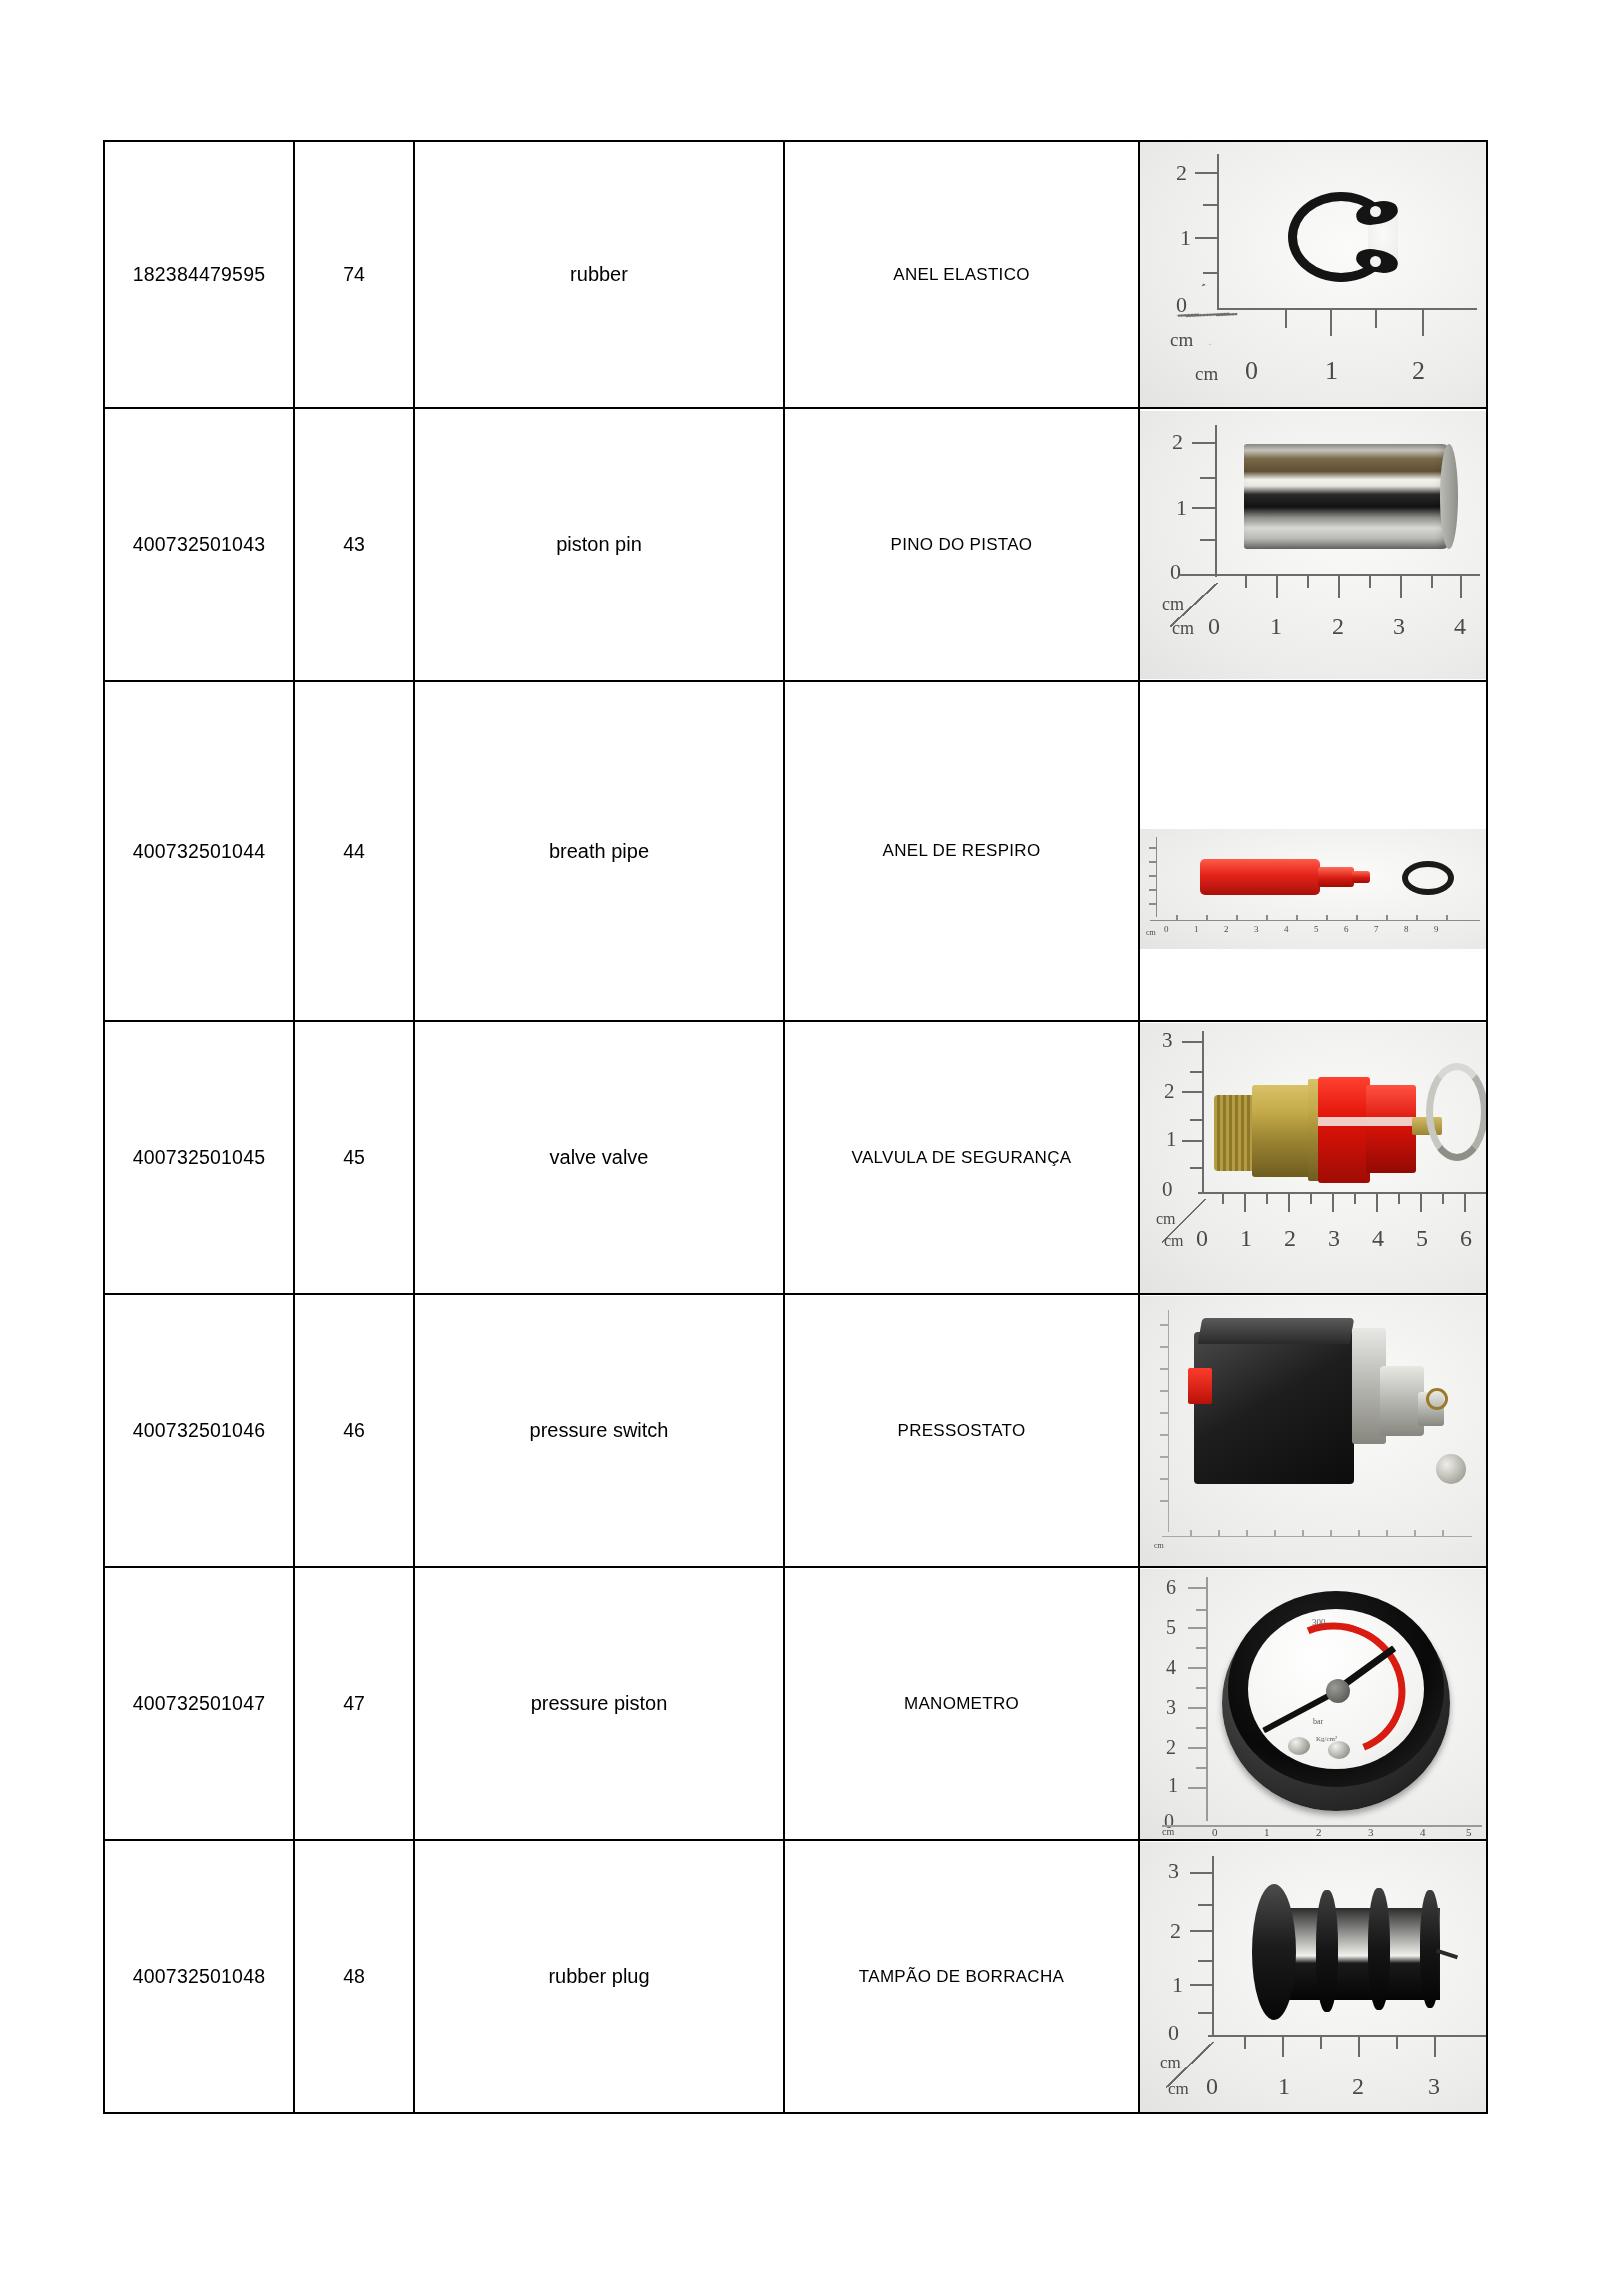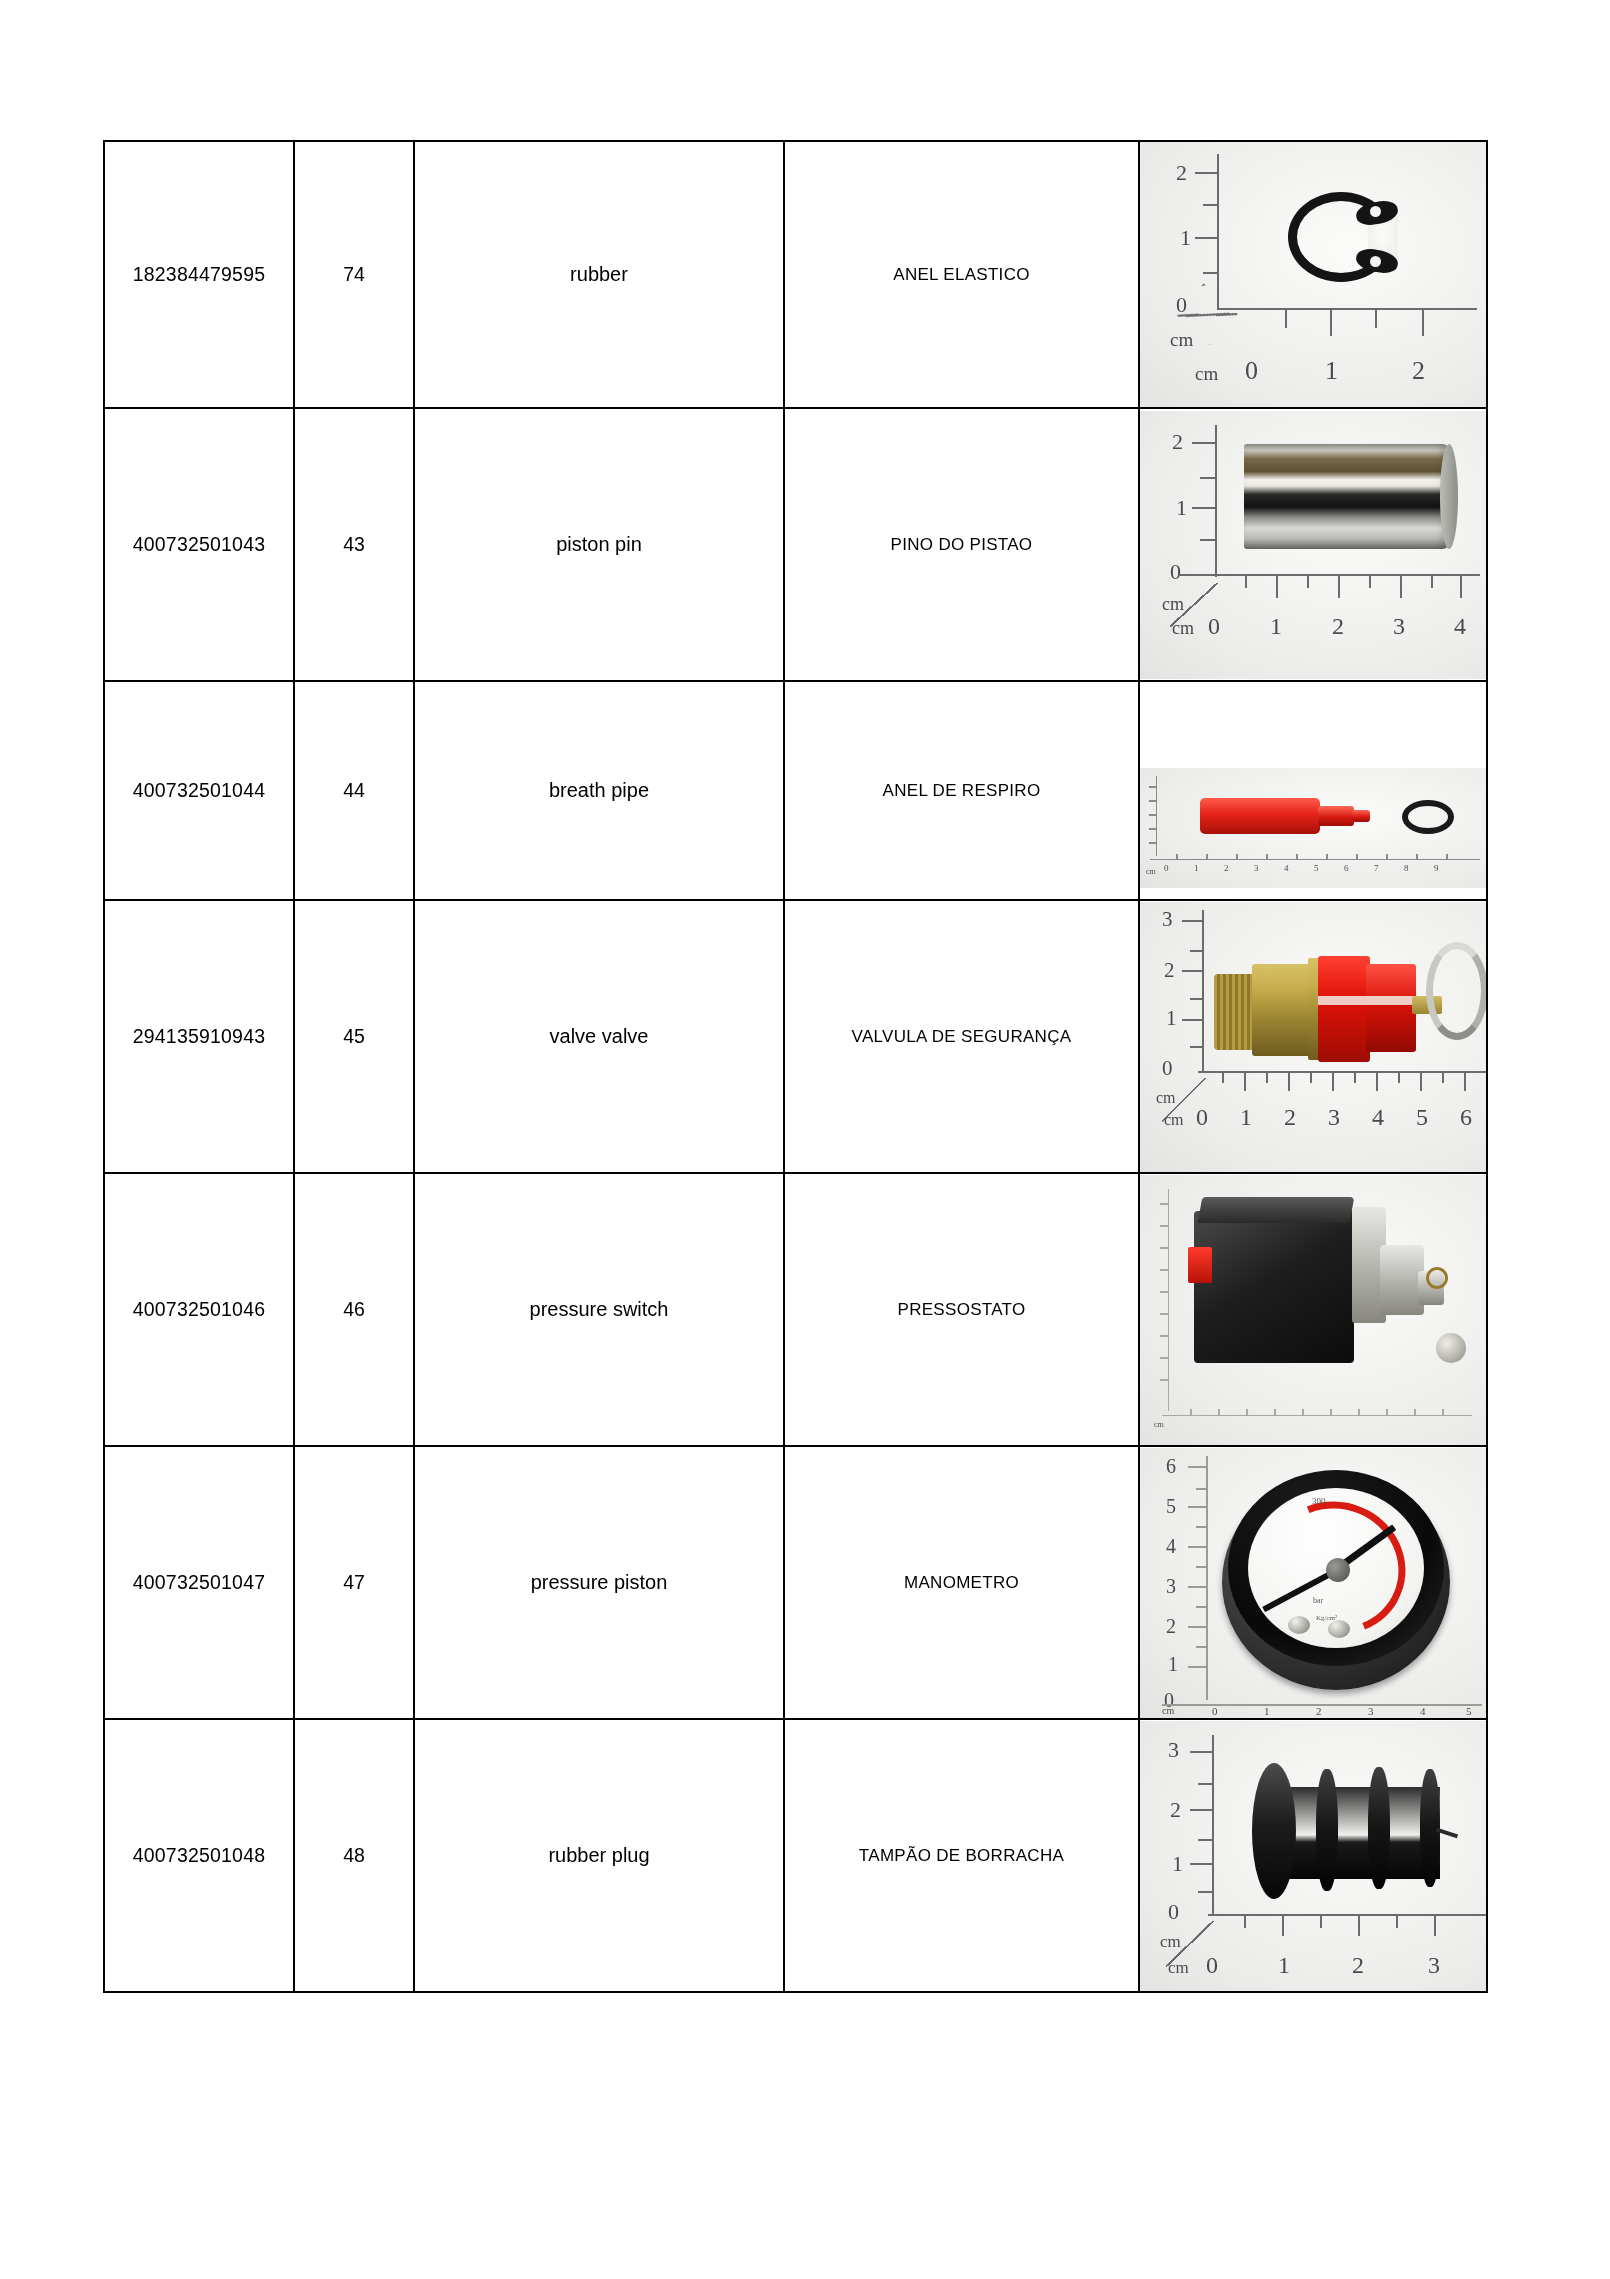--- a/index.html
+++ b/index.html
@@ -352,21 +352,21 @@
             <div class="rlabel" style="left:130px; top:203px; font-size:24px">1</div>
             <div class="rlabel" style="left:192px; top:203px; font-size:24px">2</div>
             <div class="rlabel" style="left:253px; top:203px; font-size:24px">3</div>
             <div class="rlabel" style="left:314px; top:203px; font-size:24px">4</div>
             <div class="part pin-body" style="left:104px; top:33px; width:206px; height:105px"></div>
             <div class="part pin-cap" style="left:300px; top:33px; width:18px; height:105px"></div>
           </div>
         </td>
       </tr>
 
-      <tr style="height:219px">
+      <tr style="height:340px">
         <td class="cell-pn">400732501044</td>
         <td class="cell-item">44</td>
         <td class="cell-en">breath pipe</td>
         <td class="cell-pt">ANEL DE RESPIRO</td>
         <td class="cell-img">
           <div class="photo" style="height:120px; margin-top:75px">
             <div class="plate"></div>
             <div class="axis-v" style="left:16px; top:8px; height:80px; background:#8a8a8a; width:1px"></div>
             <div class="axis-h" style="left:10px; top:91px; width:330px; background:#8a8a8a; height:1px"></div>
             <div class="tick tick-v" style="left:9px; top:18px; width:8px; background:#8a8a8a"></div>
@@ -397,21 +397,21 @@
             <div class="rlabel sm" style="left:294px; top:96px; font-size:9px">9</div>
             <div class="part bp-body" style="left:60px; top:30px; width:120px; height:36px"></div>
             <div class="part bp-tip" style="left:178px; top:38px; width:36px; height:20px"></div>
             <div class="part bp-tip" style="left:212px; top:42px; width:18px; height:12px"></div>
             <div class="part bp-oring" style="left:262px; top:32px; width:52px; height:34px"></div>
           </div>
         </td>
       </tr>
 
       <tr style="height:273px">
-        <td class="cell-pn">294135910943</td>
+        <td class="cell-pn">400732501045</td>
         <td class="cell-item">45</td>
         <td class="cell-en">valve valve</td>
         <td class="cell-pt">VALVULA DE SEGURANÇA</td>
         <td class="cell-img">
           <div class="photo" style="height:270px">
             <div class="plate"></div>
             <div class="axis-v" style="left:62px; top:8px; height:162px"></div>
             <div class="axis-h" style="left:58px; top:169px; width:290px"></div>
             <div class="tick tick-v" style="left:42px; top:18px; width:22px"></div>
             <div class="tick tick-v" style="left:50px; top:48px; width:14px"></div>

